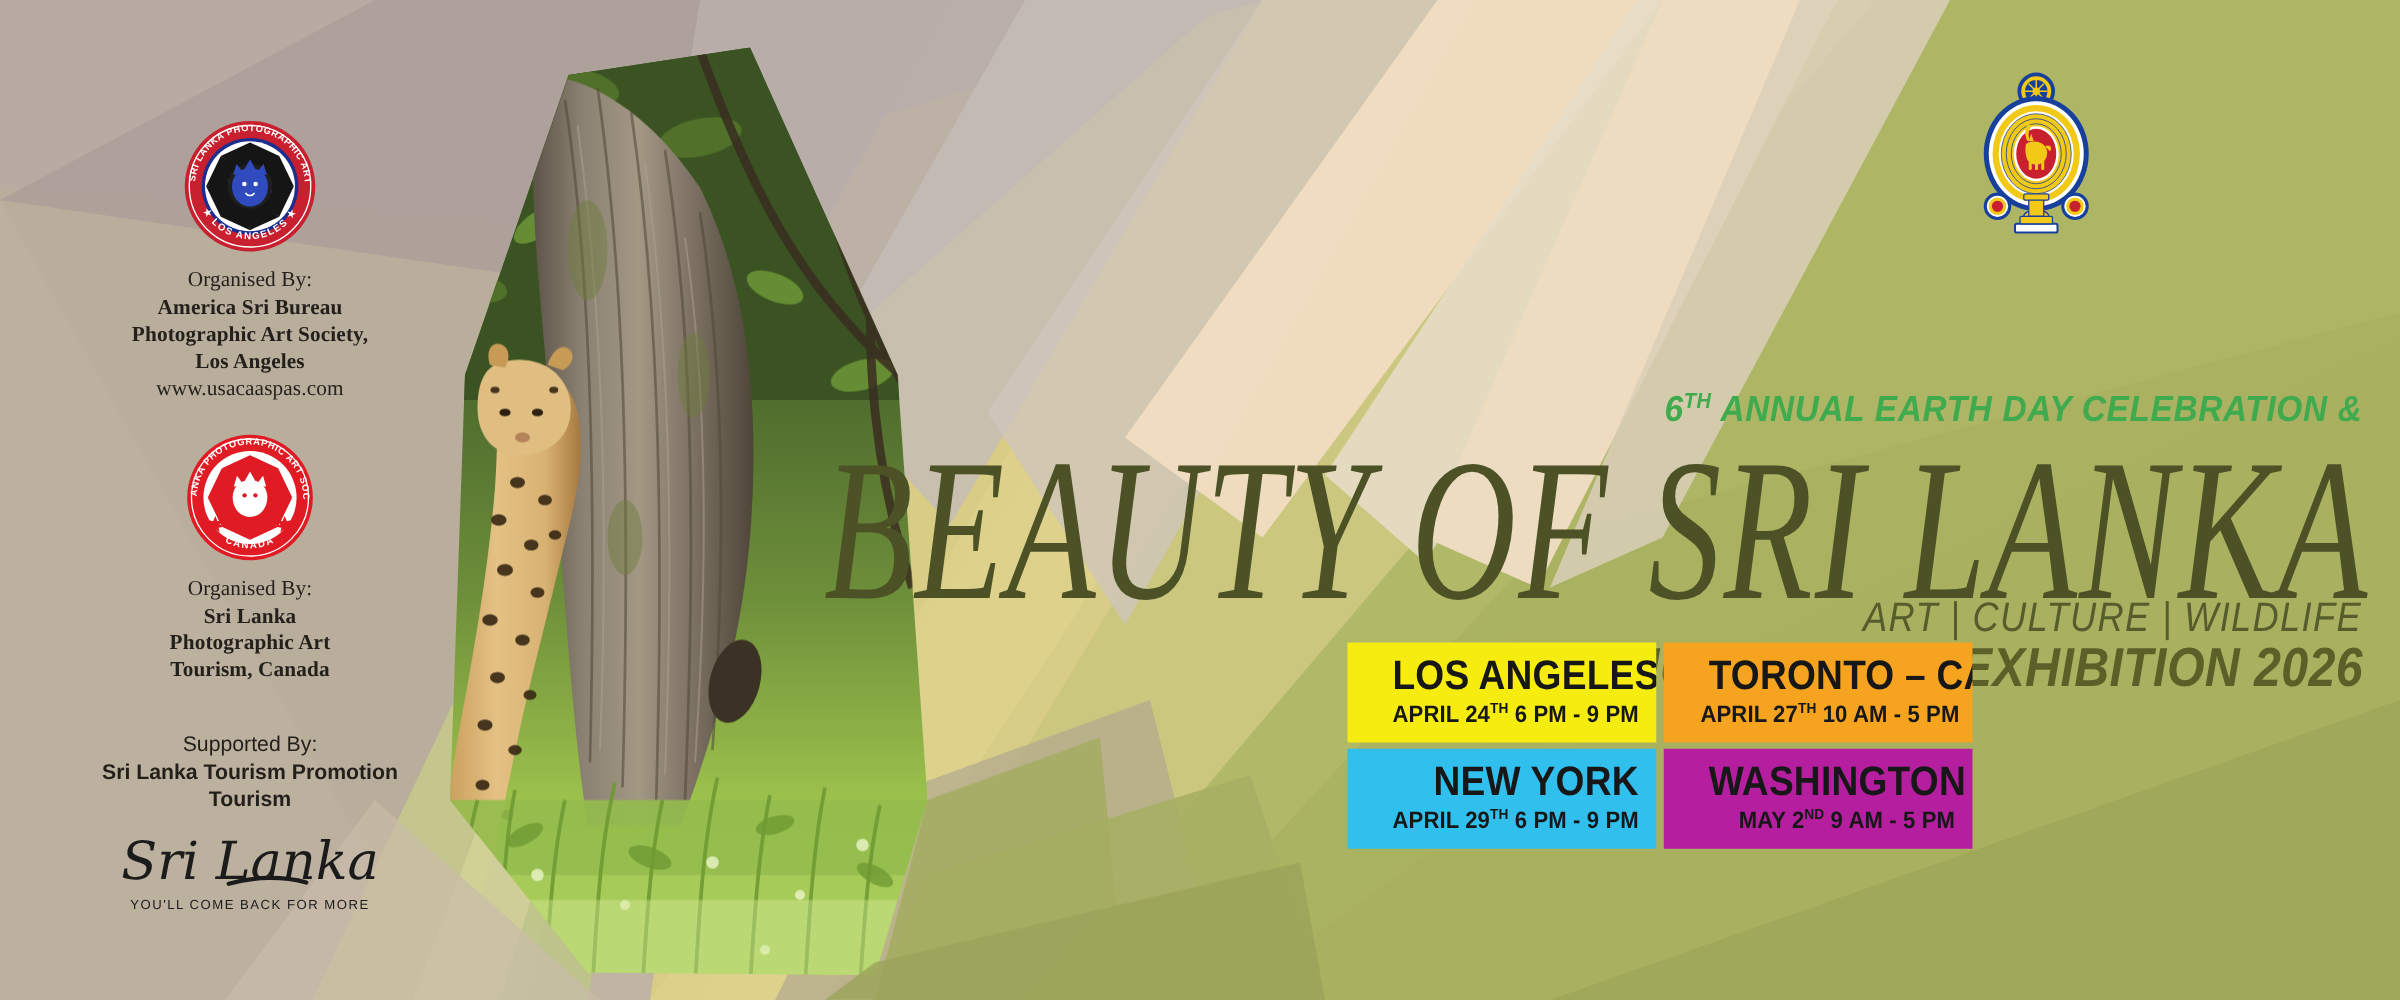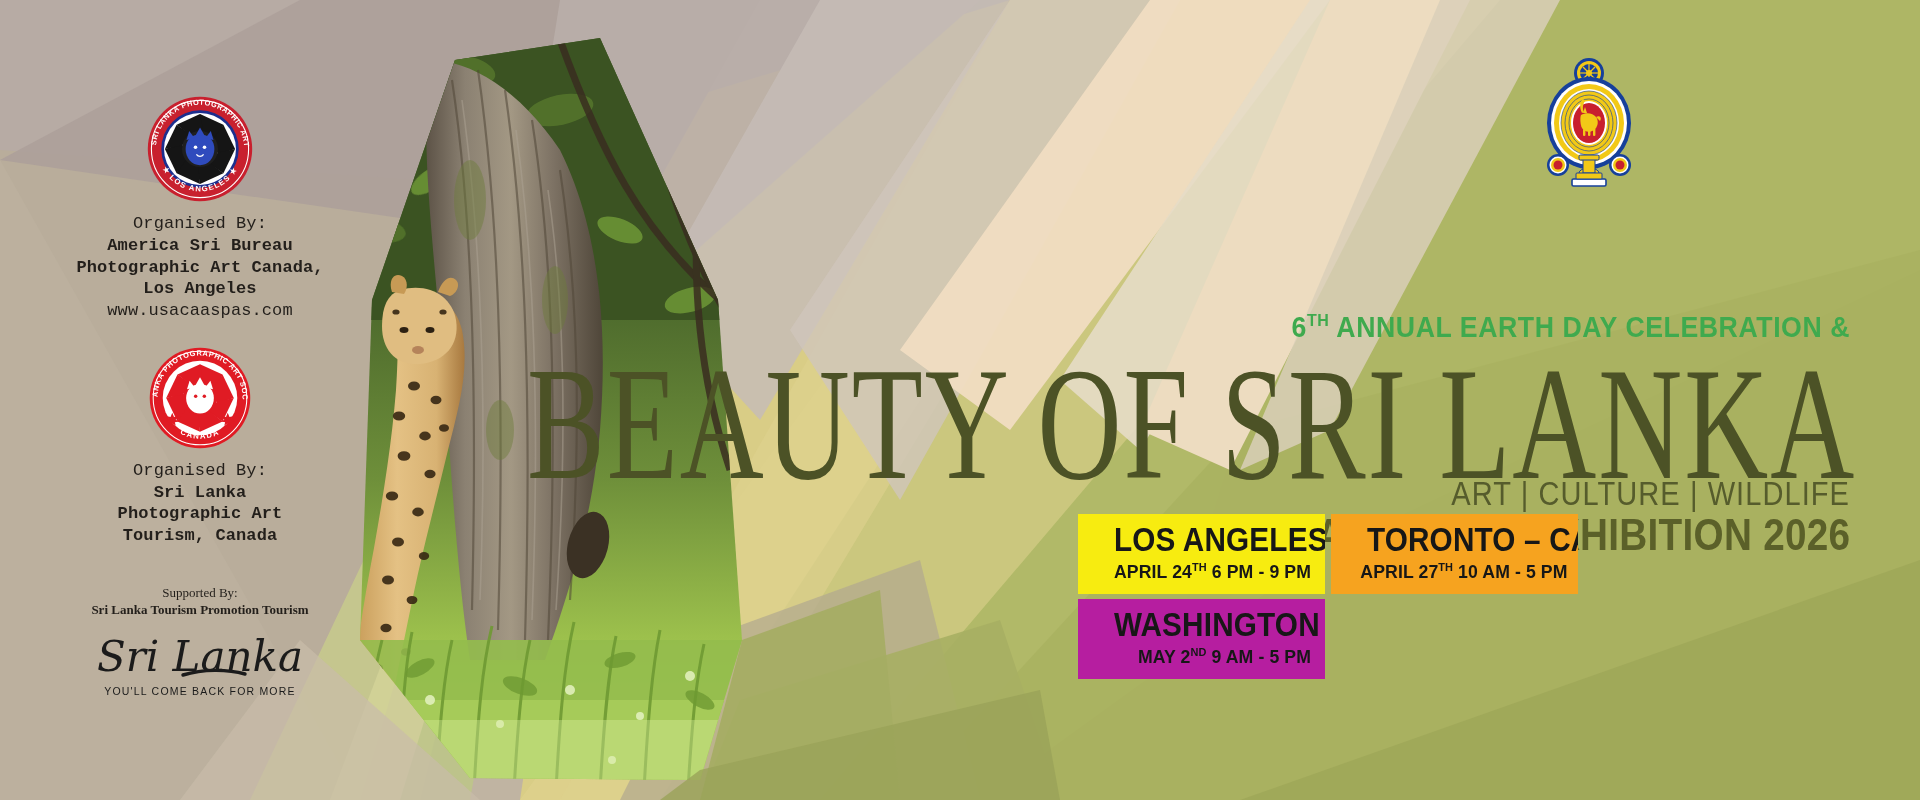--- a/index.html
+++ b/index.html
@@ -15,33 +15,33 @@
   
   .left-col{
     position:absolute;left:60px;top:95px;width:280px;
     text-align:center;
     color:#231f1b;
   }
   .logo-wrap{display:flex;justify-content:center;}
   .logo-asl{width:108px;height:108px;}
   .logo-slc{width:104px;height:104px;}
   .org-block{margin-top:10px;font-size:17px;line-height:1.28;font-weight:600;
-             font-family:Liberation Mono, monospace;letter-spacing:.1px;}
+             font-family:Liberation Serif, serif;letter-spacing:.1px;}
   .org-block .lead{font-weight:400;}
   .org-block .url{font-weight:400;}
   .spacer-a{height:24px;}
   .spacer-b{height:38px;}
-  .support-head{font-size:13px;line-height:1.3;font-weight:600;
-                font-family:Liberation Serif, serif;}
+  .support-head{font-size:17px;line-height:1.3;font-weight:600;
+                font-family:Liberation Sans, sans-serif;}
   .support-head .lead{font-weight:400;}
   .srilanka-logo{margin-top:8px;display:flex;justify-content:center;}
 
   
   .right-col{
-    position:absolute;left:740px;top:55px;width:1110px;height:700px;
+    position:absolute;left:780px;top:55px;width:1110px;height:700px;font-style:italic;
   }
   .emblem{position:absolute;right:210px;top:0px;}
   .kicker{
     position:absolute;right:0;top:255px;
     color:#3faa4e;
     font-family:"Liberation Sans",sans-serif;
     font-weight:bold;
     font-size:29px;
     letter-spacing:.6px;
     transform:scaleX(.92);
@@ -363,21 +363,21 @@
         <path id="aslBot" d="M60,60 m-47,0 a47,47 0 0,0 94,0" fill="none"></path>
         <text font-family="'Liberation Sans',sans-serif" font-size="8.6" font-weight="bold" fill="#ffffff" letter-spacing="1.4">
           <textPath href="#aslBot" startOffset="50%" text-anchor="middle">★ LOS ANGELES ★</textPath>
         </text>
       </svg>
     </div>
 
     <div class="org-block">
       <div class="lead">Organised By:</div>
       <div>America Sri Bureau</div>
-      <div>Photographic Art Canada,</div>
+      <div>Photographic Art Society,</div>
       <div>Los Angeles</div>
       <div class="url">www.usacaaspas.com</div>
     </div>
 
     <div class="spacer-a"></div>
 
     <div class="logo-wrap">
       <svg class="logo-slc" viewBox="0 0 120 120">
         <circle cx="60" cy="60" r="58" fill="#e01b24"></circle>
         <circle cx="60" cy="60" r="54" fill="none" stroke="#ffffff" stroke-width="1.2"></circle>
@@ -514,20 +514,26 @@
       <div class="city-date">
         <span>APRIL 24</span><sup>TH</sup><span> 6 PM - 9 PM</span>
       </div>
     </div>
     <div class="city-card c-tor">
       <div class="city-name">TORONTO – CANADA</div>
       <div class="city-date">
         <span>APRIL 27</span><sup>TH</sup><span> 10 AM - 5 PM</span>
       </div>
     </div>
+    <div class="city-card c-ny">
+      <div class="city-name">NEW YORK</div>
+      <div class="city-date">
+        <span>APRIL 29</span><sup>TH</sup><span> 6 PM - 9 PM</span>
+      </div>
+    </div>
     <div class="city-card c-dc">
       <div class="city-name">WASHINGTON DC</div>
       <div class="city-date">
         <span>MAY 2</span><sup>ND</sup><span> 9 AM - 5 PM</span>
       </div>
     </div>
   </div>
 
 </div>
 

